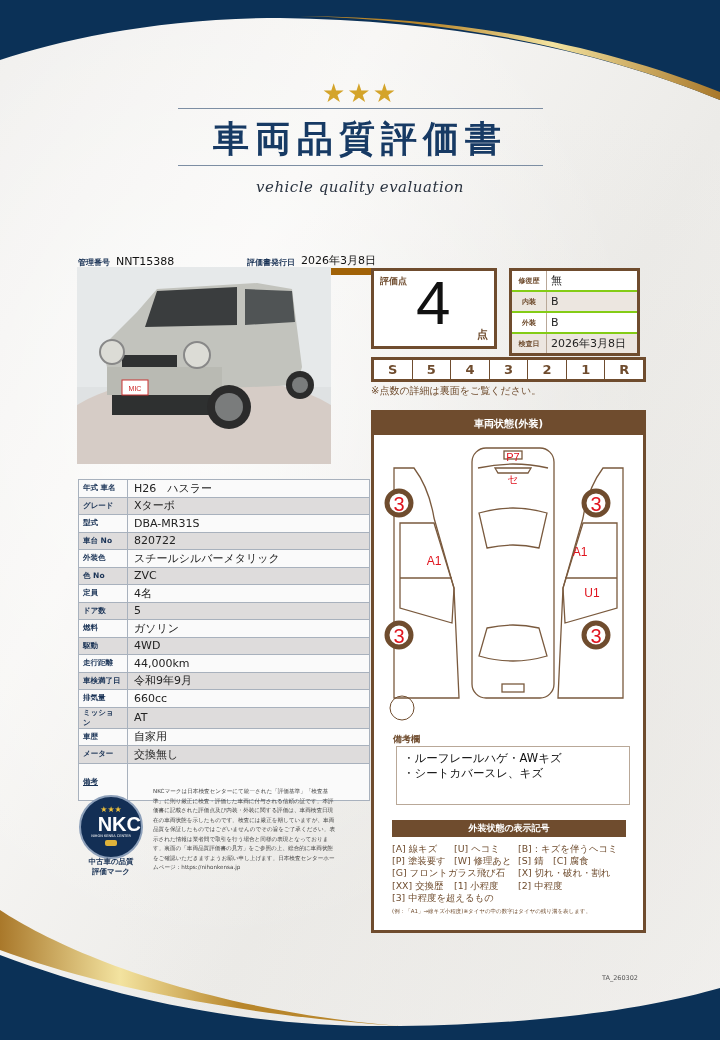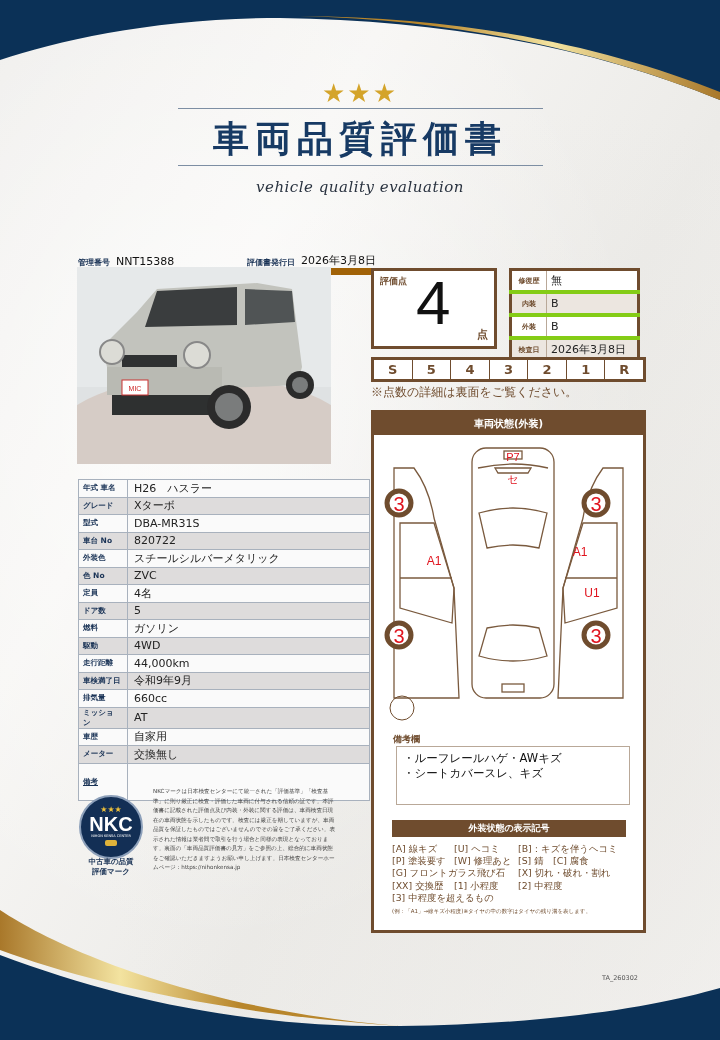--- a/index.html
+++ b/index.html
@@ -38,48 +38,48 @@
   .spec tr:nth-child(odd) td { background: #fafafa; }
   .spec tr:nth-child(even) td { background: #dedcdc; }
   .spec tr.big td { height: 36px; text-decoration: underline; }
 
   .score-box { position: absolute; left: 371px; top: 268px; width: 120px; height: 75px; background: #fff; border: 3px solid #6f4c2e; }
   .score-box .lbl { position: absolute; left: 6px; top: 4px; font-size: 9px; font-weight: bold; color: #6f4c2e; }
   .score-box .num { position: absolute; left: 42px; top: -4px; font-size: 62px; color: #111; font-family: "Liberation Sans", sans-serif; }
   .score-box .unit { position: absolute; right: 6px; bottom: 4px; font-size: 11px; font-weight: bold; color: #6f4c2e; }
 
   .status { position: absolute; left: 509px; top: 268px; width: 131px; border: 3px solid #6f4c2e; border-collapse: collapse; }
-  .status td { height: 17px; border-bottom: 4px solid #84cc16; font-size: 11px; }
+  .status td { height: 17px; border-bottom: 2px solid #84cc16; font-size: 11px; }
   .status td.k { width: 32px; font-size: 7px; font-weight: bold; color: #6f4c2e; text-align: center; border-right: 1px solid #b9a898; }
   .status td.v { padding-left: 4px; }
   .status tr:nth-child(odd) td { background: #fff; }
   .status tr:nth-child(even) td { background: #ece6e0; }
 
   .grades { position: absolute; left: 371px; top: 357px; width: 269px; height: 19px; display: flex; border: 3px solid #6f4c2e; background: #fff; }
   .grades span { flex: 1; text-align: center; font-size: 13px; font-weight: bold; color: #6f4c2e; line-height: 19px; border-right: 1px solid #6f4c2e; }
   .grades span:last-child { border-right: none; }
-  .note { position: absolute; left: 371px; top: 384px; font-size: 12px; color: #6f4c2e; font-family: Liberation Serif, serif; }
+  .note { position: absolute; left: 371px; top: 384px; font-size: 10px; color: #6f4c2e; }
 
   .panel { position: absolute; left: 371px; top: 410px; width: 269px; height: 517px; background: #fff; border: 3px solid #6f4c2e; }
   .panel-hd { height: 22px; background: #6f4c2e; color: #fff; font-size: 10px; font-weight: bold; text-align: center; line-height: 22px; }
   .diagram { position: absolute; left: 0; top: 25px; }
 
   .remarks-lbl { position: absolute; left: 19px; top: 320px; font-size: 9px; font-weight: bold; color: #6f4c2e; }
   .remarks { position: absolute; left: 22px; top: 333px; width: 234px; height: 59px; border: 1px solid #b9a898; padding: 4px 6px; box-sizing: border-box; font-size: 11.5px; line-height: 15px; color: #111; }
 
   .legend-hd { position: absolute; left: 18px; top: 407px; width: 234px; height: 17px; background: #6f4c2e; color: #fff; font-size: 9px; font-weight: bold; text-align: center; line-height: 17px; }
   .legend { position: absolute; left: 18px; top: 430px; width: 240px; font-size: 9.4px; color: #6f4c2e; line-height: 12.2px; }
   .legend .row { white-space: nowrap; display: flex; }
   .legend .row span { display: inline-block; }
   .legend .small { font-size: 5.5px; margin-top: 1px; }
   .code { position: absolute; left: 602px; top: 930px; font-size: 6.5px; color: #555; margin-top: 44px; }
 
   .nkc { position: absolute; left: 79px; top: 795px; width: 64px; height: 64px; border-radius: 50%; background: #132f55; border: 2px solid #8da0ba; box-sizing: border-box; text-align: center; color: #fff; }
   .nkc .st { font-size: 8px; color: #f0c23a; line-height: 10px; margin-top: 8px; }
-  .nkc .tx { font-size: 20px; font-weight: bold; font-family: "Liberation Sans", sans-serif; line-height: 18px; }
+  .nkc .tx { font-size: 20px; font-weight: bold; font-family: "Liberation Sans", sans-serif; line-height: 18px; text-align: right; }
   .nkc .sm { font-size: 3.5px; line-height: 6px; }
   .nkc .car { width: 12px; height: 6px; background: #e0b33a; margin: 1px auto; border-radius: 2px; }
   .nkc-cap { position: absolute; left: 79px; top: 857px; width: 64px; text-align: center; font-size: 7.5px; font-weight: bold; color: #1a3356; line-height: 10px; }
   .nkc-text { position: absolute; left: 153px; top: 787px; width: 185px; font-size: 5.6px; line-height: 9.5px; color: #444; }
 </style>
 </head>
 <body>
 
 <div class="paper"></div>
 

